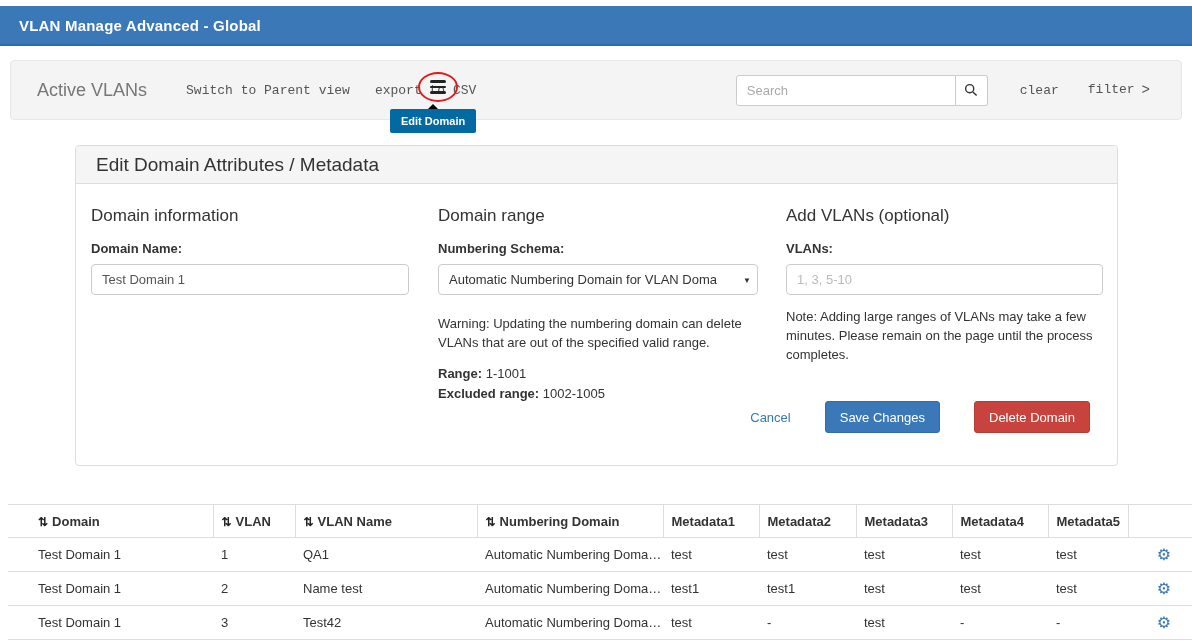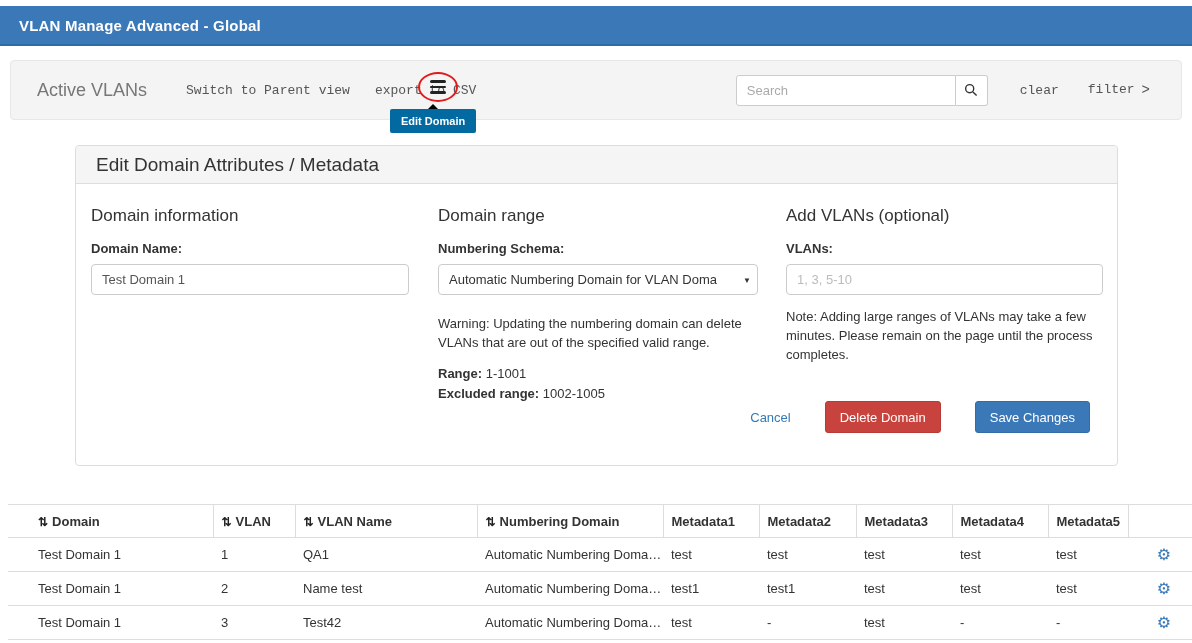--- a/index.html
+++ b/index.html
@@ -157,22 +157,22 @@
 
       <div class="col col3">
         <h2>Add VLANs (optional)</h2>
         <label class="fld-label">VLANs:</label>
         <input class="text-input" type="text" placeholder="1, 3, 5-10" style="">
         <p class="note">Note: Adding large ranges of VLANs may take a few minutes. Please remain on the page until the process completes.</p>
       </div>
 
       <div class="actions">
         <a class="lnk-cancel">Cancel</a>
+        <button class="btn btn-primary">Save Changes</button>
         <button class="btn btn-danger">Delete Domain</button>
-        <button class="btn btn-primary">Save Changes</button>
       </div>
     </div>
   </section>
 
   <table class="vlan-table">
     <colgroup>
       <col style="width:205px">
         <col style="width:82px">
         <col style="width:182px">
         <col style="width:186px">

